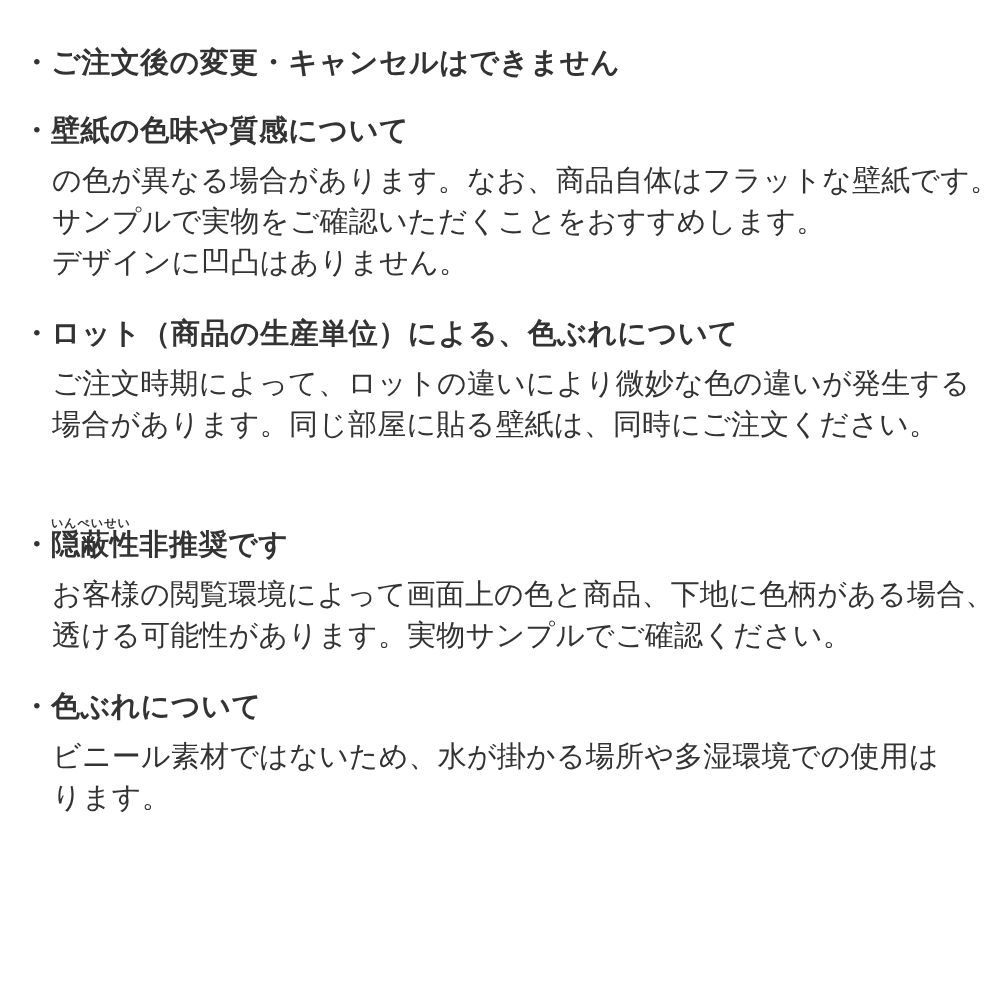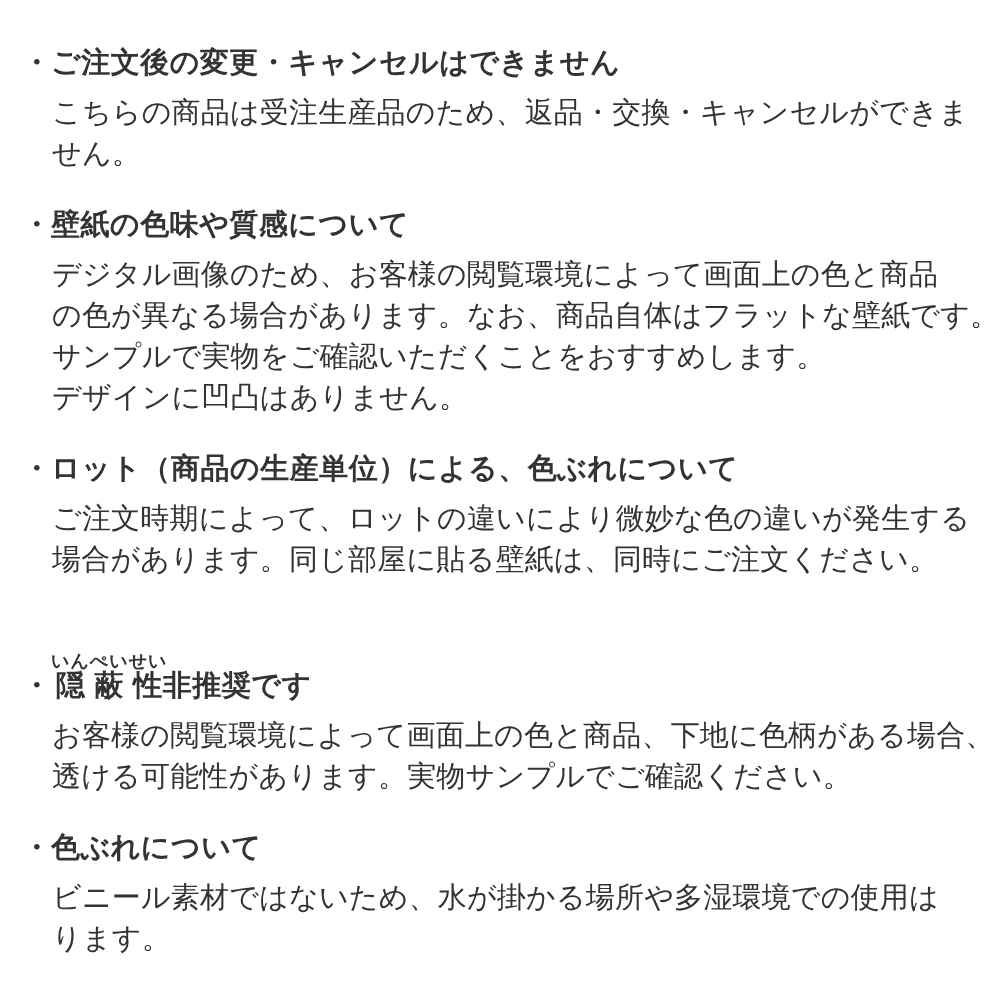--- a/index.html
+++ b/index.html
@@ -33,24 +33,24 @@
   }
   h2.heading {
     margin: 0;
     font-size: 29px;
     line-height: 36px;
     font-weight: bold;
     letter-spacing: 0.5px;
     white-space: nowrap;
   }
   h2.heading ruby rt {
-    font-size: 18px;
+    font-size: 12px;
     font-weight: bold;
     letter-spacing: 1px;
-    text-align: right;
+    text-align: left;
     margin-top: 39px;
   }
   .body-text {
     margin: 12px 0 0 30px;
     font-size: 29px;
     line-height: 41px;
     font-weight: 500;
     letter-spacing: 0.2px;
   }
   .body-line { white-space: nowrap; }
@@ -58,33 +58,28 @@
 </head>
 <body>
 
 <div class="page">
 
   <div class="section">
     <div class="heading-row">
       <span class="bullet">・</span>
       <h2 class="heading">ご注文後の変更・キャンセルはできません</h2>
     </div>
-    <div class="body-text">
-      <div class="body-line">こちらの商品は受注生産品のため、返品・交換・キャンセルができま</div>
-      <div class="body-line">せん。</div>
-    </div>
   </div>
 
   <div class="section">
     <div class="heading-row">
       <span class="bullet">・</span>
       <h2 class="heading">壁紙の色味や質感について</h2>
     </div>
     <div class="body-text">
-      <div class="body-line">デジタル画像のため、お客様の閲覧環境によって画面上の色と商品</div>
       <div class="body-line">の色が異なる場合があります。なお、商品自体はフラットな壁紙です。</div>
       <div class="body-line">サンプルで実物をご確認いただくことをおすすめします。</div>
       <div class="body-line">デザインに凹凸はありません。</div>
     </div>
   </div>
 
   <div class="section">
     <div class="heading-row">
       <span class="bullet">・</span>
       <h2 class="heading">ロット（商品の生産単位）による、色ぶれについて</h2>

